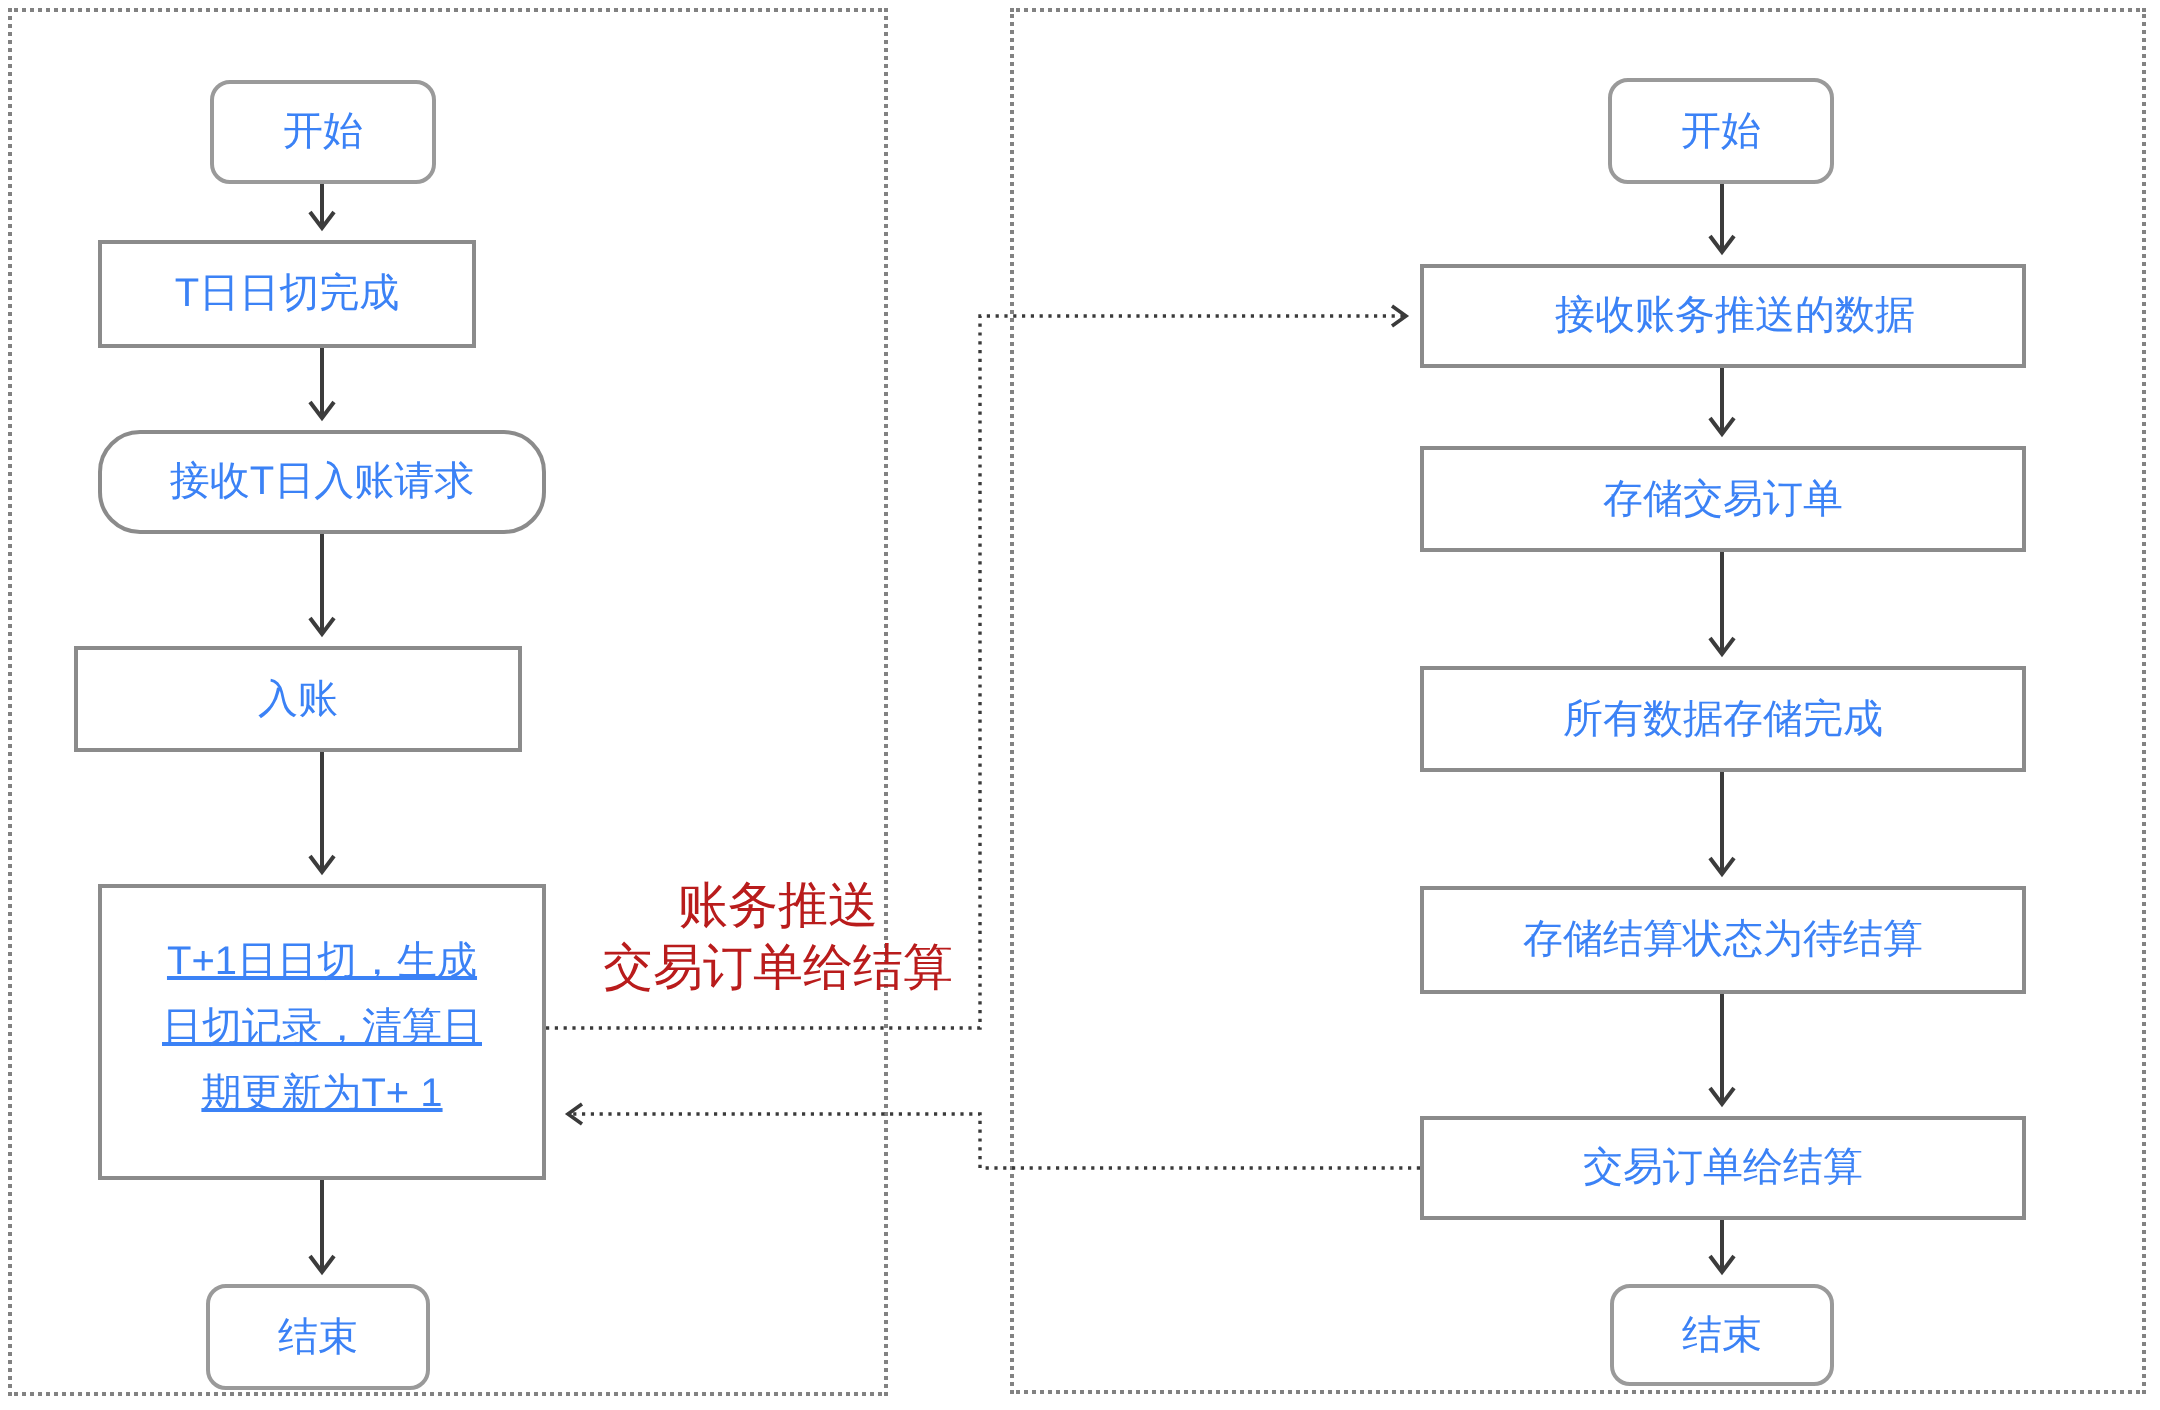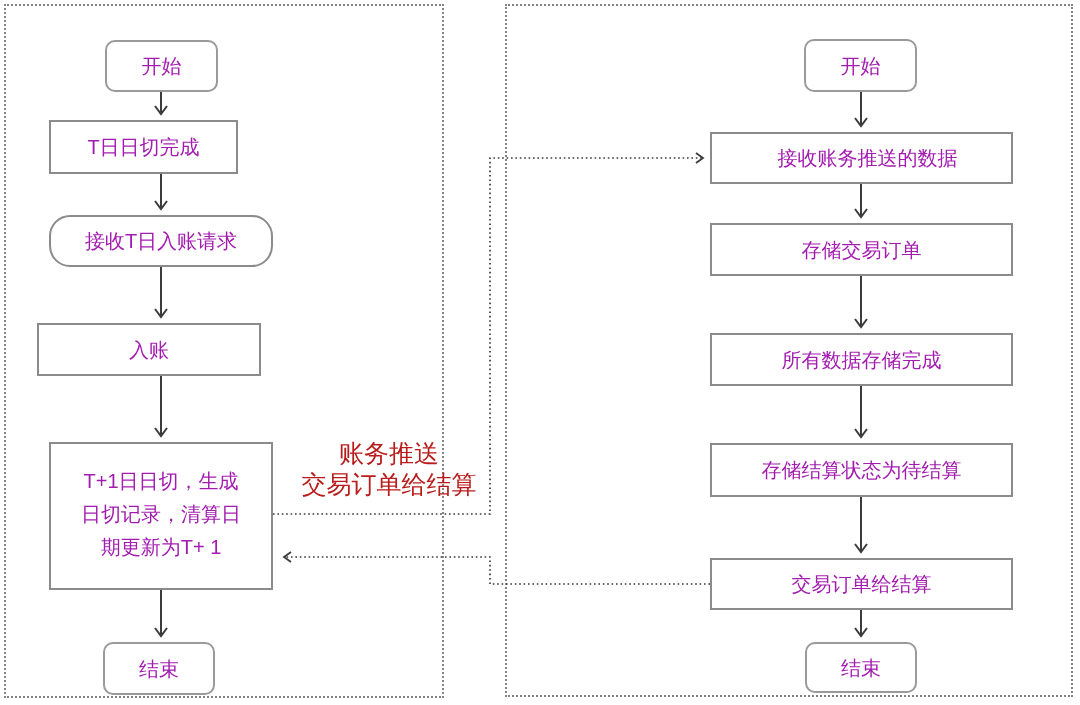--- a/index.html
+++ b/index.html
@@ -21,34 +21,35 @@
   #panel-right { left: 505px; top: 4px; width: 568px; height: 693px; }
 
   .node {
     position: absolute;
     box-sizing: border-box;
     display: flex;
     align-items: center;
     justify-content: center;
     border: 2px solid #8b8b8b;
     background: #ffffff;
-    color: #a21caf;
+    color: #3b82f6;
     font-size: 20px;
     text-align: center;
     line-height: 1.3;
     z-index: 2;
   }
   .terminal {
     border-radius: 10px;
     border-color: #9a9a9a;
   }
   .multiline {
     flex-direction: column;
     line-height: 33px;
     padding-bottom: 4px;
+    text-decoration: underline;
   }
   .multiline span { display: block; }
 
   
   #n-l-start { left: 105px; top: 40px;  width: 113px; height: 52px; }
   #n-l-1     { left: 49px;  top: 120px; width: 189px; height: 54px; }
   #n-l-2     { left: 49px;  top: 215px; width: 224px; height: 52px; border-radius: 21px; }
   #n-l-3     { left: 37px;  top: 323px; width: 224px; height: 53px; }
   #n-l-4     { left: 49px;  top: 442px; width: 224px; height: 148px; }
   #n-l-end   { left: 103px; top: 642px; width: 112px; height: 53px; }

